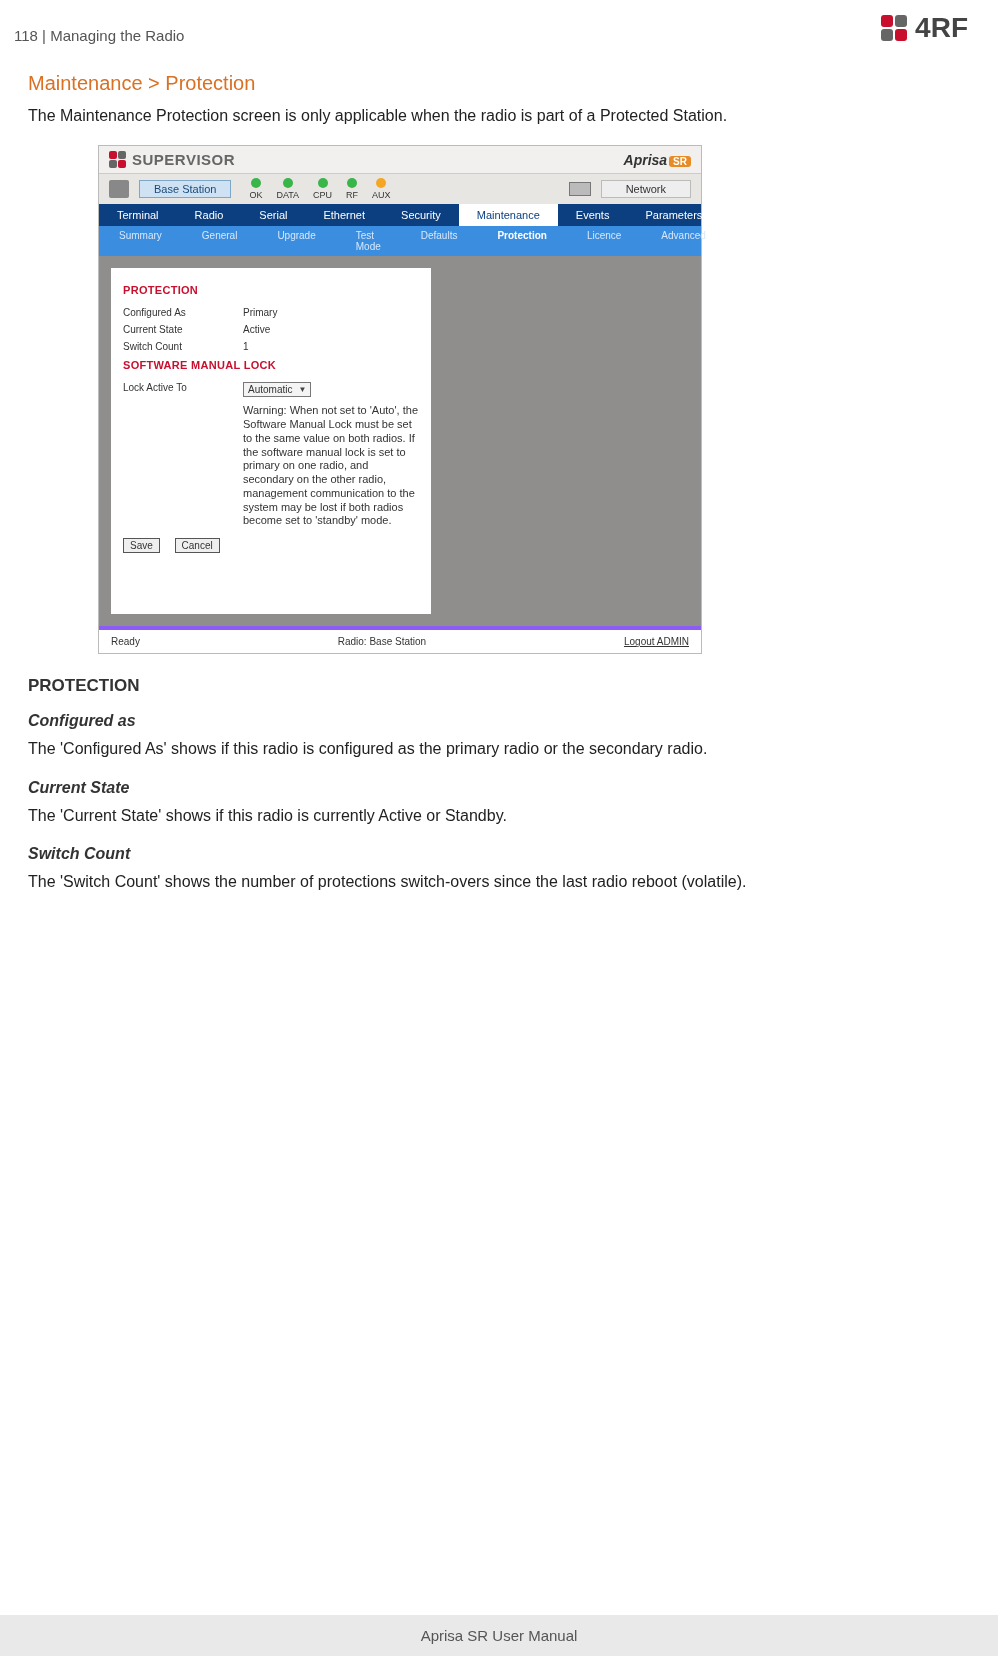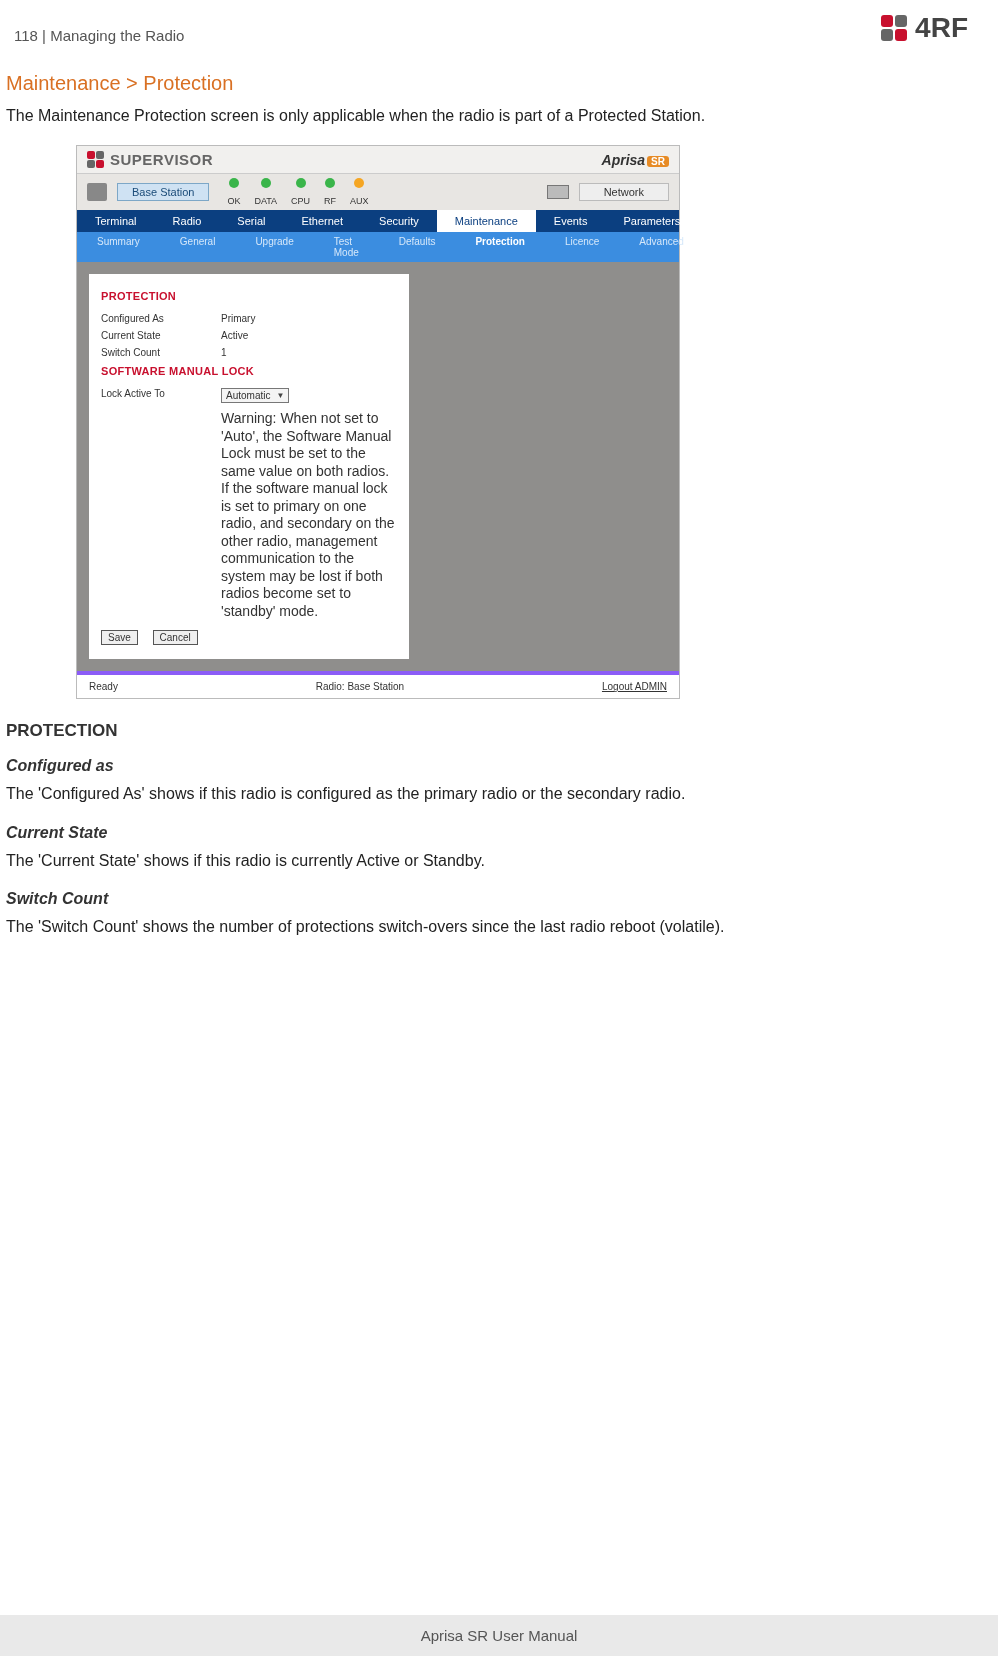--- a/index.html
+++ b/index.html
@@ -28,21 +28,21 @@
     .logo-dots {
       display: inline-grid;
       grid-template-columns: repeat(2, 12px);
       grid-template-rows: repeat(2, 12px);
       gap: 2px;
       margin-right: 8px;
     }
     .logo-dots span { width: 12px; height: 12px; border-radius: 3px; }
     .d-red { background: #c8102e; }
     .d-gray { background: #666; }
-    .content { padding: 0 6px; }
+    .content { padding: 0 28px; }
     .h-orange { color: #d97023; font-size: 20px; margin: 18px 0 10px 0; font-weight: normal; }
     .body-p { font-size: 16px; color: #222; margin: 8px 0 18px 0; line-height: 1.4; }
     .h-dark { color: #333; font-size: 17px; margin: 22px 0 6px 0; }
     .h-ital { font-style: italic; font-size: 16px; margin: 16px 0 4px 0; color: #333; }
 
     
     .shot-wrap { margin: 0 0 18px 70px; width: 604px; border: 1px solid #bbb; background: #fff; }
     .sv-header {
       background: #f1f0ee;
       display: flex; align-items: center; justify-content: space-between;
@@ -52,21 +52,21 @@
     .sv-brand .mini-dots { display:inline-grid; grid-template-columns: repeat(2,8px); grid-template-rows: repeat(2,8px); gap:1px; }
     .sv-brand .mini-dots span{width:8px;height:8px;border-radius:2px;}
     .sv-brand-text { font-weight: bold; font-size: 15px; color: #666; letter-spacing: 0.5px; }
     .sv-right-logo { font-weight:bold; font-style: italic; font-size: 14px; }
     .sv-right-logo .ap { color:#333; } .sv-right-logo .sr { background:#e78b25;color:#fff;padding:0 4px;border-radius:3px;font-style:normal;font-size:10px;margin-left:2px; }
 
     .sv-statusbar { background:#e8e6e3; display:flex; padding:4px 10px; align-items:center; gap:10px; font-size:10px; color:#333;}
     .radio-icon { width:20px; height:18px; background:#888; border-radius:2px; }
     .station-badge { background:#cfe2f3; border:1px solid #7da7c7; padding:2px 14px; font-size:11px; color:#1a4b78; }
     .status-leds { display:flex; gap:14px; margin-left:8px; }
-    .led-col { display:flex; flex-direction:column; align-items:center; gap:8px; font-size:9px; color:#333;}
+    .led-col { display:flex; flex-direction:column; align-items:center; gap:2px; font-size:9px; color:#333;}
     .led { width:10px; height:10px; border-radius:50%; }
     .led-green{ background:#3ab54a;} .led-amber{ background:#f5a623;}
     .net-sep { flex:1; }
     .net-icon { width:22px; height:14px; background:#bbb; border:1px solid #777; }
     .net-badge { background:#eee; border:1px solid #bbb; padding:2px 24px; font-size:11px;}
 
     .navbar1 { background:#0b3f80; display:flex; font-size:11px; }
     .navbar1 .nav-item { color:#fff; padding:5px 18px; cursor:pointer; }
     .navbar1 .nav-item.active { background:#fff; color:#0b3f80; }
     .navbar2 { background:#3b8de0; display:flex; font-size:10px; }
@@ -74,21 +74,21 @@
     .navbar2 .snav-item.active { color:#fff; font-weight:bold; }
 
     .sv-body { background:#8f8e8c; padding:12px; min-height:370px; display:flex; }
     .panel { background:#fff; width:320px; padding:10px 12px 14px 12px; font-size:10px;}
     .panel-h-red { color:#c8102e; font-weight:bold; font-size:11px; margin:6px 0 8px 0; letter-spacing:0.3px;}
     .prow { display:flex; padding:3px 0;}
     .prow .lbl { width:120px; color:#333; }
     .prow .val { color:#333; }
     .select-mock { border:1px solid #777; padding:1px 4px; font-size:10px; background:#f4f4f4; display:inline-flex; align-items:center; gap:6px;}
     .select-mock::after{content:"▼"; font-size:8px; color:#444;}
-    .warn-text{ font-size:14px; color:#333; line-height:1.25; margin:4px 0 10px 120px; max-width:180px;}
+    .warn-text{ font-size:11px; color:#333; line-height:1.25; margin:4px 0 10px 120px; max-width:180px;}
     .btn-row{ margin-top:6px;}
     .btn-mock{ border:1px solid #555; background:#efefef; font-size:10px; padding:1px 6px; margin-right:12px; display:inline-block;}
 
     .sv-footer { background:#fff; border-top:4px solid #8b5cf6; display:flex; justify-content:space-between; padding:6px 12px; font-size:10px; color:#333;}
     .sv-footer .logout{ text-decoration:underline; }
 
     .page-footer {
       position:absolute; bottom:0; left:0; right:0;
       background:#e9e9e9; text-align:center;
       padding:12px 0; font-size:15px; color:#555;

